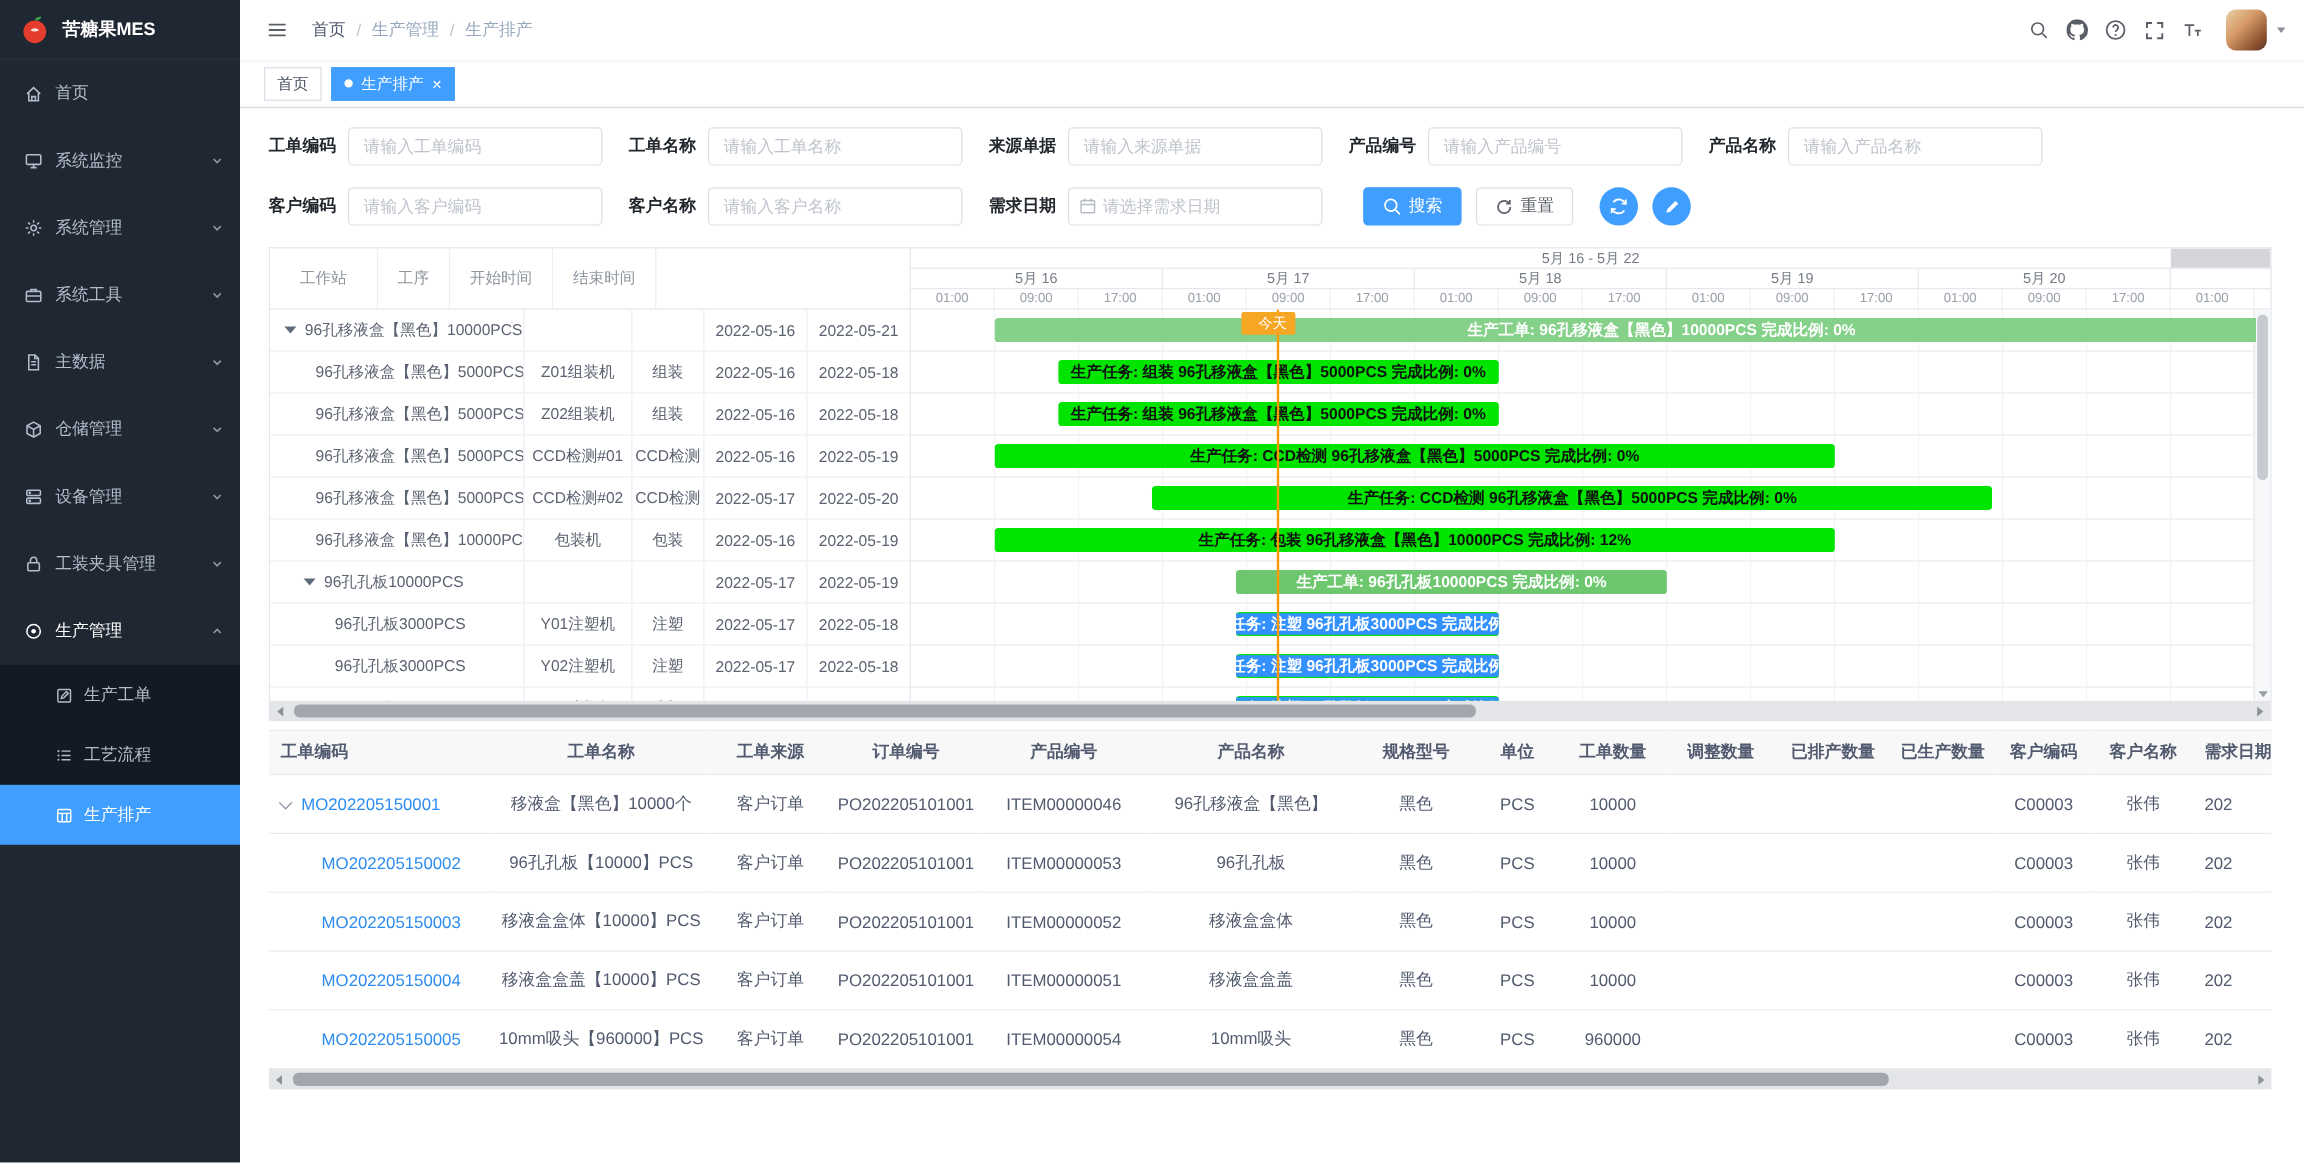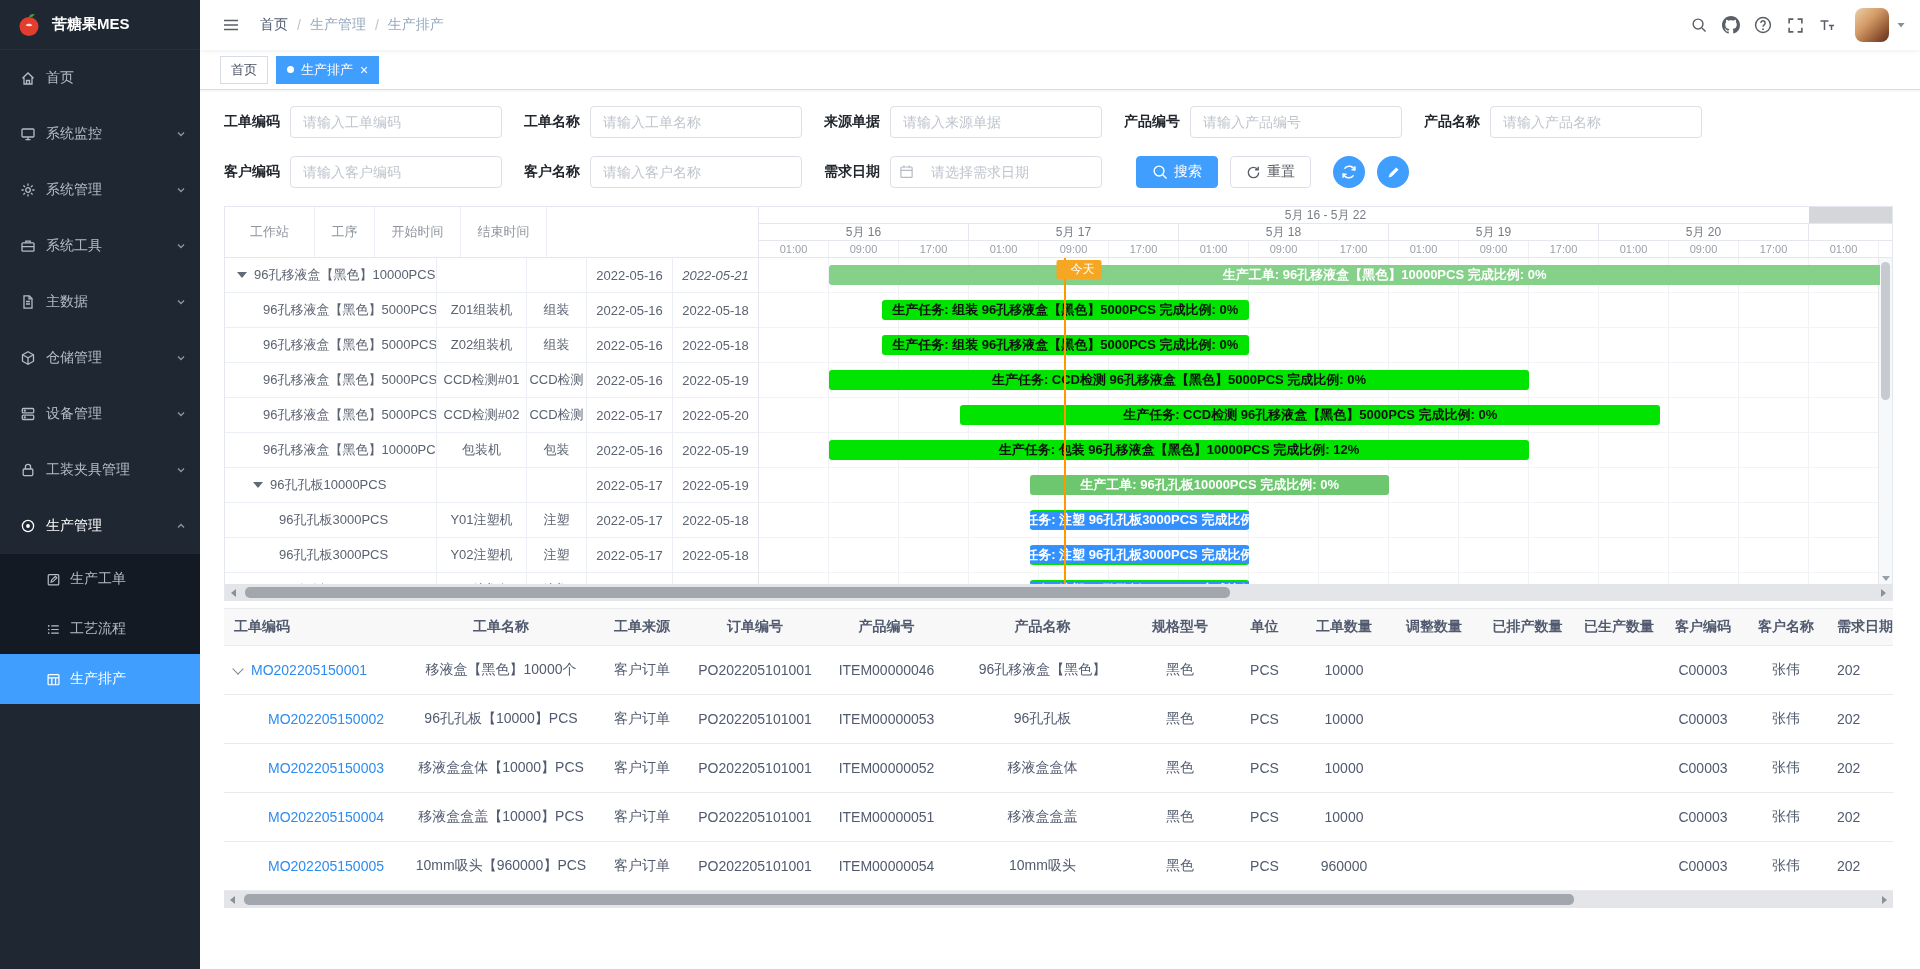--- a/index.html
+++ b/index.html
@@ -48,21 +48,21 @@
   
   .filters{padding:16px 24px 0 24px;background:#fff}
   .filter-row{display:flex;align-items:center;margin-bottom:18px}
   .row-fields{display:flex;align-items:center}
   .ffield{display:flex;align-items:center;margin-right:22px}
   .flabel{font-size:14px;font-weight:bold;color:#22272e;margin-right:10px;white-space:nowrap}
   .inpwrap{position:relative}
   .ffield input{width:212px;height:32px;border:1px solid #dcdfe6;border-radius:4px;padding:0 12px;
                 font-size:14px;color:#333;outline:none;font-family:inherit;background:#fff}
   .ffield input::placeholder{color:#bfc4cc}
-  .ffield.date input{padding-left:40px}
+  .ffield.date input{padding-left:28px}
   .cal-ic{position:absolute;left:9px;top:8px;color:#b6bcc6;display:flex}
   .btn{display:inline-flex;align-items:center;gap:6px;height:32px;padding:0 15px;border-radius:4px;
        border:1px solid #dcdfe6;background:#fff;color:#5a5e66;font-size:14px;cursor:pointer;font-family:inherit}
   .btn.primary{background:#409eff;border-color:#409eff;color:#fff}
   .btn{margin-left:12px}
   .btn-circle{width:32px;height:32px;border-radius:50%;background:#409eff;color:#fff;border:none;
               display:inline-flex;align-items:center;justify-content:center;margin-left:12px;cursor:pointer}
   .btn-circle.firstc{margin-left:22px}
   
   .gantt{margin:0 27px 0 24px;width:1669px;border:1px solid #e4e7ed;border-bottom:none}
@@ -456,21 +456,21 @@
             </div>
           <div class="gl-body" id="glBody">
               <div class="gl-row">
                 <div class="gl-c name" style="width: 212px; padding-left: 12px;">
                   <span class="tri"></span>
                   <span>96孔移液盒【黑色】10000PCS</span>
                 </div>
                 <div class="gl-c" style="width: 90px;"></div>
                 <div class="gl-c" style="width: 60px;"></div>
                 <div class="gl-c" style="width: 86px;">2022-05-16</div>
-                <div class="gl-c" style="width: 86px; font-style: italic;">2022-05-21</div>
+                <div class="gl-c" style="width: 86px;">2022-05-21</div>
               </div>
               <div class="gl-row">
                 <div class="gl-c name" style="width: 212px; padding-left: 38px;">
                   <span>96孔移液盒【黑色】5000PCS</span>
                 </div>
                 <div class="gl-c" style="width: 90px;">Z01组装机</div>
                 <div class="gl-c" style="width: 60px;">组装</div>
                 <div class="gl-c" style="width: 86px;">2022-05-16</div>
                 <div class="gl-c" style="width: 86px;">2022-05-18</div>
               </div>
@@ -606,21 +606,21 @@
               <div class="bar task" style="left: 271.25px; width: 218.75px; top: 252px; background: rgb(0, 228, 0);">
                 <span class="lbl sel">生产任务: 注塑 96孔孔板3000PCS 完成比例: 0%</span>
               </div>
               <div class="bar task" style="left: 271.25px; width: 218.75px; top: 287px; background: rgb(0, 228, 0);">
                 <span class="lbl sel">生产任务: 注塑 96孔孔板3000PCS 完成比例: 0%</span>
               </div>
               <div class="bar task" style="left: 271.25px; width: 218.75px; top: 322px; background: rgb(0, 228, 0);">
                 <span class="lbl sel">生产任务: 注塑 96孔孔板3000PCS 完成比例: 0%</span>
               </div>
               <div class="today-line" style="left: 305px; background: rgb(255, 152, 0);"></div>
-              <div class="today-badge" style="left: 320px; background: rgb(245, 166, 35); padding-left: 14px;">今天</div>
+              <div class="today-badge" style="left: 298px; background: rgb(245, 166, 35); padding-left: 14px;">今天</div>
             </div>
           <div class="vscroll">
             <div class="vthumb"></div>
             <div class="varrow"></div>
           </div>
         </div>
       </div>
       <div class="hscroll">
         <div class="harrow left">
             <span class="tri-l"></span>

